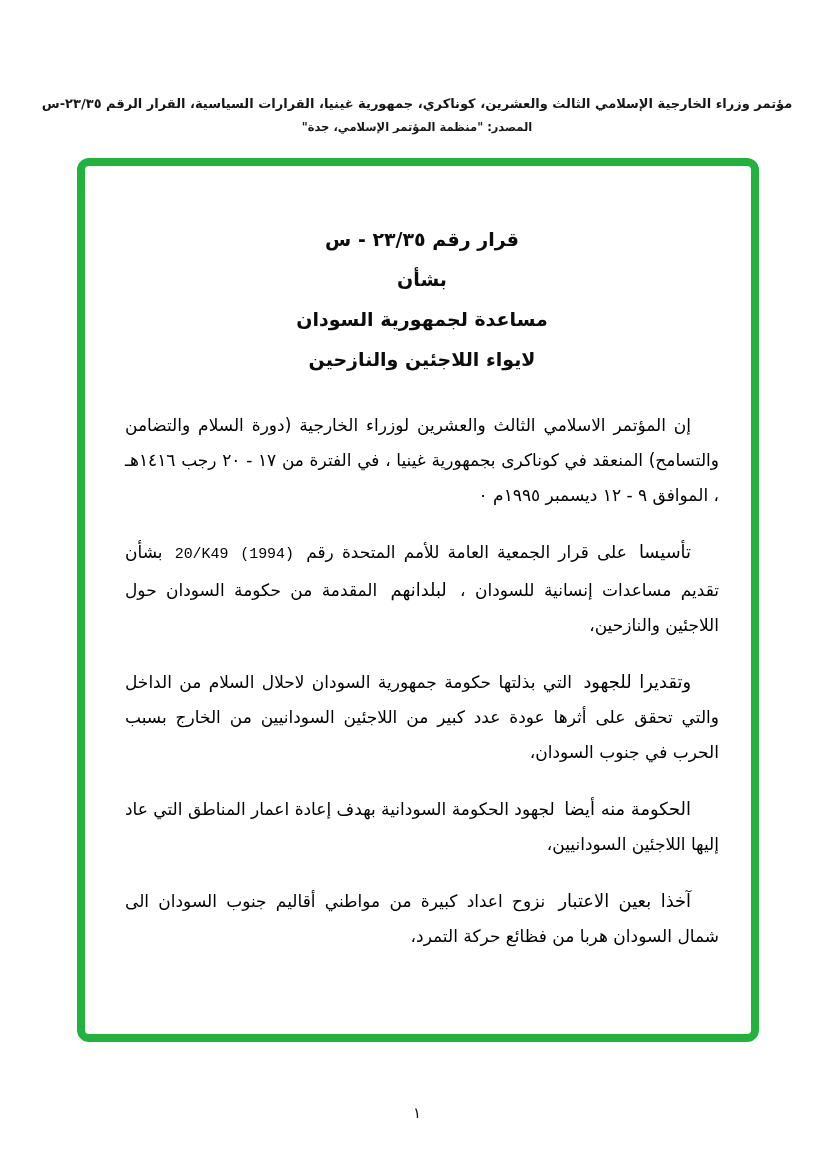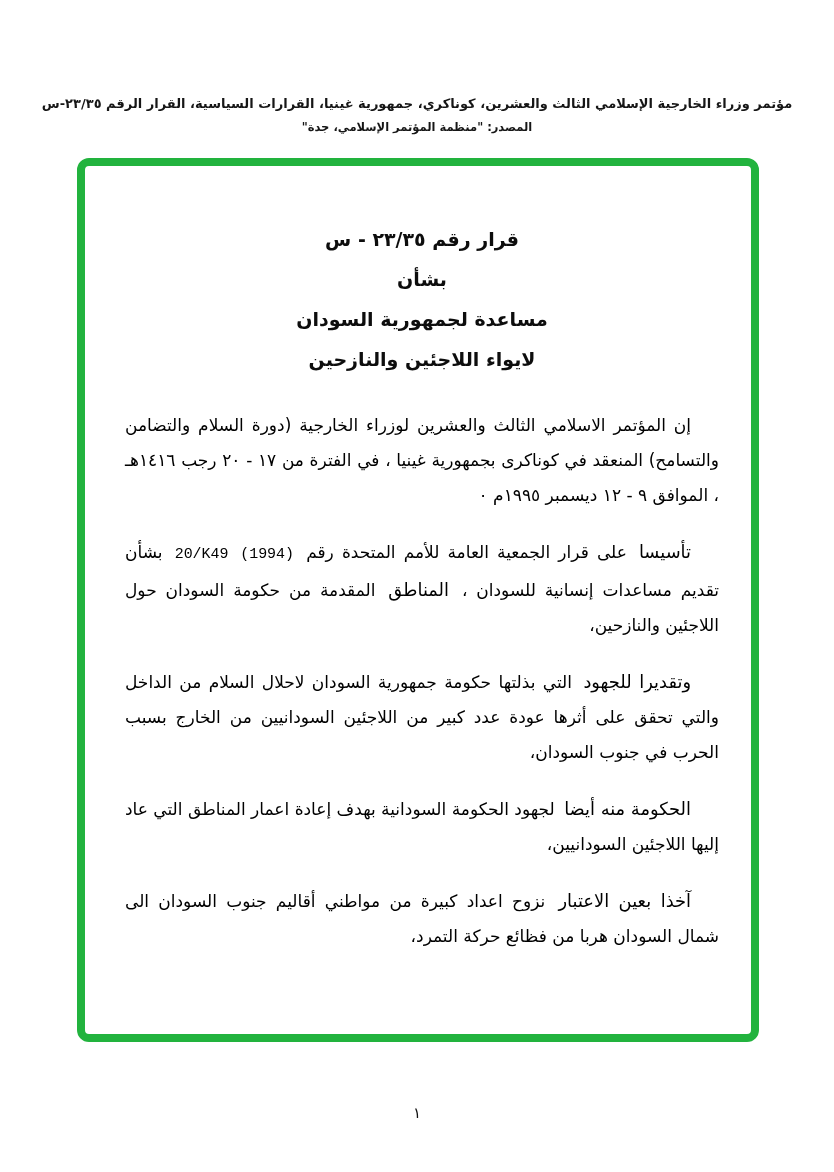--- a/index.html
+++ b/index.html
@@ -54,21 +54,21 @@
   <div class="doc-content">
 
     <div class="title-block">
       <div class="title-line">قرار رقم ٢٣/٣٥ - س</div>
       <div class="title-line">بشأن</div>
       <div class="title-line">مساعدة لجمهورية السودان</div>
       <div class="title-line">لايواء اللاجئين والنازحين</div>
     </div>
 
     <p class="para"><span>إن المؤتمر الاسلامي الثالث والعشرين لوزراء الخارجية (دورة السلام والتضامن والتسامح) المنعقد في كوناكرى بجمهورية غينيا ، في الفترة من ١٧ - ٢٠ رجب ١٤١٦هـ ، الموافق ٩ - ١٢ ديسمبر ١٩٩٥م ٠</span></p>
-    <p class="para"><span class="lead">تأسيسا</span><span> على قرار الجمعية العامة للأمم المتحدة رقم </span><span class="ltr-run" dir="ltr">20/K49 (1994)</span><span> بشأن تقديم مساعدات إنسانية للسودان ، </span><span class="lead">المناطق</span><span> المقدمة من حكومة السودان حول اللاجئين والنازحين،</span></p>
+    <p class="para"><span class="lead">تأسيسا</span><span> على قرار الجمعية العامة للأمم المتحدة رقم </span><span class="ltr-run" dir="ltr">20/K49 (1994)</span><span> بشأن تقديم مساعدات إنسانية للسودان ، </span><span class="lead">لبلدانهم</span><span> المقدمة من حكومة السودان حول اللاجئين والنازحين،</span></p>
     <p class="para"><span class="lead">وتقديرا للجهود</span><span> التي بذلتها حكومة جمهورية السودان لاحلال السلام من الداخل والتي تحقق على أثرها عودة عدد كبير من اللاجئين السودانيين من الخارج بسبب الحرب في جنوب السودان،</span></p>
     <p class="para"><span class="lead">الحكومة منه أيضا</span><span> لجهود الحكومة السودانية بهدف إعادة اعمار المناطق التي عاد إليها اللاجئين السودانيين،</span></p>
     <p class="para"><span class="lead">آخذا بعين الاعتبار</span><span> نزوح اعداد كبيرة من مواطني أقاليم جنوب السودان الى شمال السودان هربا من فظائع حركة التمرد،</span></p>
 
   </div>
 </div>
 
 <div class="page-number">١</div>
 
 </body></html>

